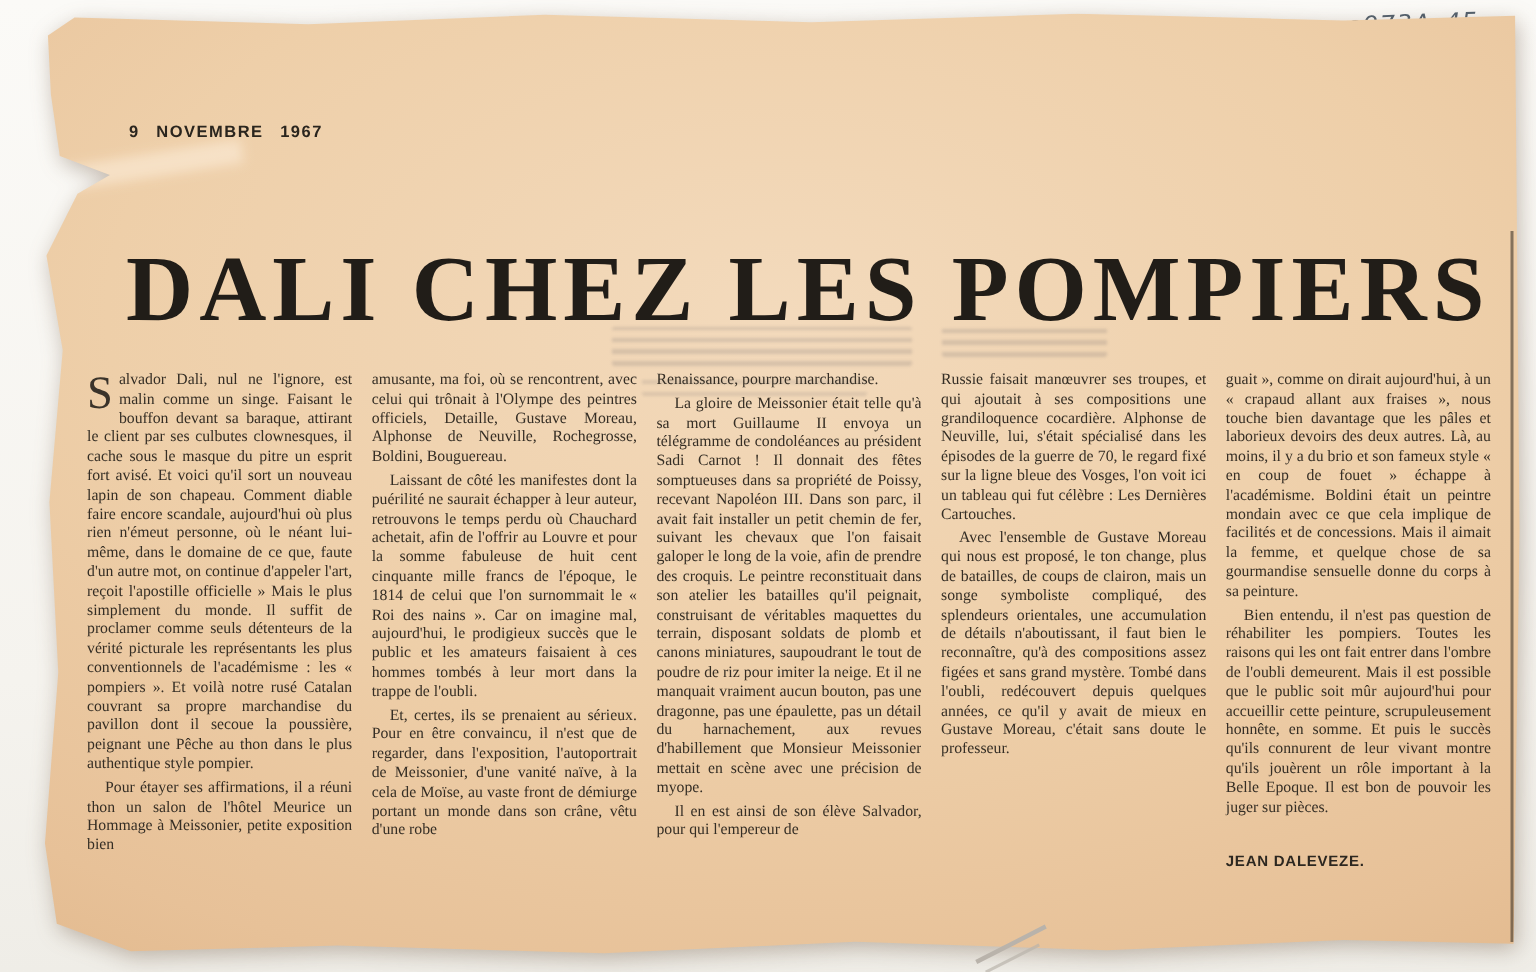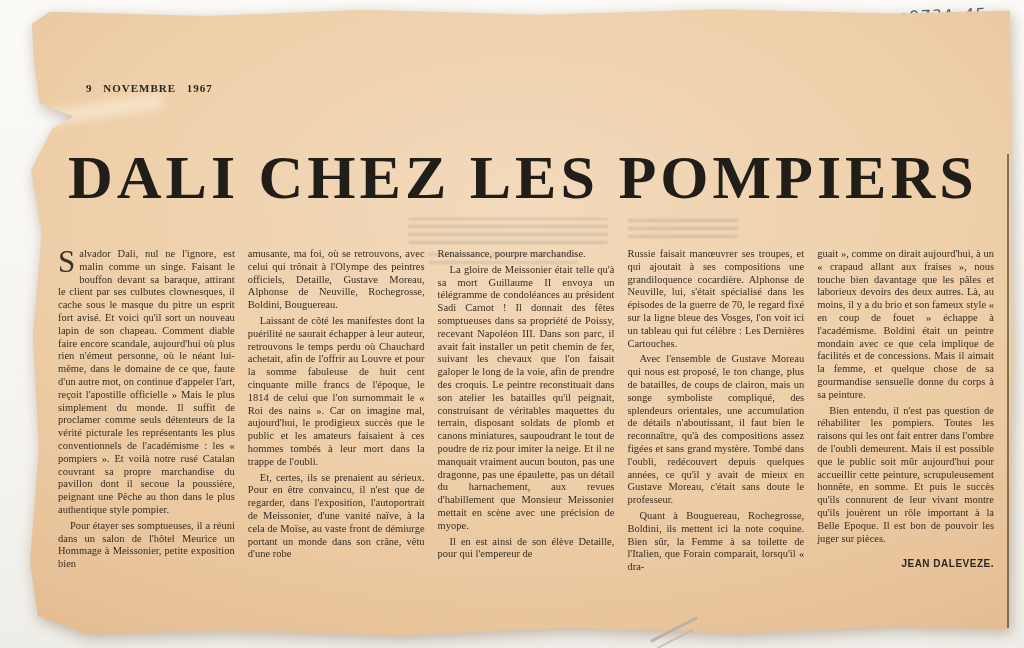--- a/index.html
+++ b/index.html
@@ -41,27 +41,27 @@
     background:rgba(255,244,228,0.5);filter:blur(4px);
     transform:rotate(-9deg);
   }
   .page-rule{
     position:absolute;right:5px;top:148px;bottom:10px;width:2px;
     background:rgba(45,38,30,0.55);
   }
 
   .date{
     position:absolute;left:58px;top:76px;
-    font-family:Liberation Serif, serif;
+    font-family:Liberation Sans, sans-serif;
     font-weight:bold;font-size:11px;letter-spacing:1px;word-spacing:7px;
     color:#2a251e;
   }
 
   .headline{
-    position:absolute;left:40px;right:10px;top:136px;margin:0;
+    position:absolute;left:40px;right:10px;top:136px;margin:16px;
     text-align:left;
     font-family:"Liberation Serif", serif;
     font-weight:bold;font-size:62px;letter-spacing:4px;
     color:#211d18;white-space:nowrap;
   }
 
   
   .ghost{
     position:absolute;border-radius:2px;
     background:repeating-linear-gradient(0deg,
@@ -81,21 +81,21 @@
     font-size:10.5px;line-height:12.8px;text-align:justify;
     color:#352e25;
   }
   .col p{margin:0 0 3px 0;}
   .col p.indent{text-indent:12px;}
   .lead::first-letter{
     float:left;font-size:31px;line-height:25px;
     padding:1px 4px 0 0;color:#3a332a;
   }
   .byline{
-    margin-top:13px;text-align:right;
+    margin-top:24px;
     font-family:"Liberation Sans", sans-serif;
     font-weight:bold;font-size:10px;letter-spacing:0.5px;color:#2c2720;
   }
 
   
   .pencil{position:absolute;background:#b9b3ab;}
   .pencil.p1{left:648px;top:628px;width:52px;height:3px;transform:rotate(-27deg);}
   .pencil.p2{left:655px;top:638px;width:40px;height:2px;transform:rotate(-27deg);opacity:.7;}
 </style>
 </head>
@@ -115,39 +115,38 @@
       <div class="page-rule"></div>
 
       <div class="date">9 NOVEMBRE 1967</div>
 
       <h1 class="headline">DALI CHEZ LES POMPIERS</h1>
 
       <div class="columns">
 
         <div class="col">
           <p class="lead">Salvador Dali, nul ne l'ignore, est malin comme un singe. Faisant le bouffon devant sa baraque, attirant le client par ses culbutes clownesques, il cache sous le masque du pitre un esprit fort avisé. Et voici qu'il sort un nouveau lapin de son chapeau. Comment diable faire encore scandale, aujourd'hui où plus rien n'émeut personne, où le néant lui-même, dans le domaine de ce que, faute d'un autre mot, on continue d'appeler l'art, reçoit l'apostille officielle » Mais le plus simplement du monde. Il suffit de proclamer comme seuls détenteurs de la vérité picturale les représentants les plus conventionnels de l'académisme : les « pompiers ». Et voilà notre rusé Catalan couvrant sa propre marchandise du pavillon dont il secoue la poussière, peignant une Pêche au thon dans le plus authentique style pompier.</p>
-          <p class="indent">Pour étayer ses somptueuses, il a réuni dans un salon de l'hôtel Meurice un Hommage à Meissonier, petite exposition bien</p>
+          <p class="indent">Pour étayer ses affirmations, il a réuni thon un salon de l'hôtel Meurice un Hommage à Meissonier, petite exposition bien</p>
         </div>
 
         <div class="col">
-          <p>amusante, ma foi, où se retrouvons, avec celui qui trônait à l'Olympe des peintres officiels, Detaille, Gustave Moreau, Alphonse de Neuville, Rochegrosse, Boldini, Bouguereau.</p>
+          <p>amusante, ma foi, où se rencontrent, avec celui qui trônait à l'Olympe des peintres officiels, Detaille, Gustave Moreau, Alphonse de Neuville, Rochegrosse, Boldini, Bouguereau.</p>
           <p class="indent">Laissant de côté les manifestes dont la puérilité ne saurait échapper à leur auteur, retrouvons le temps perdu où Chauchard achetait, afin de l'offrir au Louvre et pour la somme fabuleuse de huit cent cinquante mille francs de l'époque, le 1814 de celui que l'on surnommait le « Roi des nains ». Car on imagine mal, aujourd'hui, le prodigieux succès que le public et les amateurs faisaient à ces hommes tombés à leur mort dans la trappe de l'oubli.</p>
           <p class="indent">Et, certes, ils se prenaient au sérieux. Pour en être convaincu, il n'est que de regarder, dans l'exposition, l'autoportrait de Meissonier, d'une vanité naïve, à la cela de Moïse, au vaste front de démiurge portant un monde dans son crâne, vêtu d'une robe</p>
         </div>
 
         <div class="col">
           <p>Renaissance, pourpre marchandise.</p>
           <p class="indent">La gloire de Meissonier était telle qu'à sa mort Guillaume II envoya un télégramme de condoléances au président Sadi Carnot ! Il donnait des fêtes somptueuses dans sa propriété de Poissy, recevant Napoléon III. Dans son parc, il avait fait installer un petit chemin de fer, suivant les chevaux que l'on faisait galoper le long de la voie, afin de prendre des croquis. Le peintre reconstituait dans son atelier les batailles qu'il peignait, construisant de véritables maquettes du terrain, disposant soldats de plomb et canons miniatures, saupoudrant le tout de poudre de riz pour imiter la neige. Et il ne manquait vraiment aucun bouton, pas une dragonne, pas une épaulette, pas un détail du harnachement, aux revues d'habillement que Monsieur Meissonier mettait en scène avec une précision de myope.</p>
-          <p class="indent">Il en est ainsi de son élève Detaille, pour qui l'empereur de</p>
+          <p class="indent">Il en est ainsi de son élève Salvador, pour qui l'empereur de</p>
         </div>
 
         <div class="col">
           <p>Russie faisait manœuvrer ses troupes, et qui ajoutait à ses compositions une grandiloquence cocardière. Alphonse de Neuville, lui, s'était spécialisé dans les épisodes de la guerre de 70, le regard fixé sur la ligne bleue des Vosges, l'on voit ici un tableau qui fut célèbre : Les Dernières Cartouches.</p>
           <p class="indent">Avec l'ensemble de Gustave Moreau qui nous est proposé, le ton change, plus de batailles, de coups de clairon, mais un songe symboliste compliqué, des splendeurs orientales, une accumulation de détails n'aboutissant, il faut bien le reconnaître, qu'à des compositions assez figées et sans grand mystère. Tombé dans l'oubli, redécouvert depuis quelques années, ce qu'il y avait de mieux en Gustave Moreau, c'était sans doute le professeur.</p>
-          <p class="indent">Quant à Bouguereau, Rochegrosse, Boldini, ils mettent ici la note coquine. Bien sûr, la Femme à sa toilette de l'Italien, que Forain comparait, lorsqu'il « dra-</p>
         </div>
 
         <div class="col">
           <p>guait », comme on dirait aujourd'hui, à un « crapaud allant aux fraises », nous touche bien davantage que les pâles et laborieux devoirs des deux autres. Là, au moins, il y a du brio et son fameux style « en coup de fouet » échappe à l'académisme. Boldini était un peintre mondain avec ce que cela implique de facilités et de concessions. Mais il aimait la femme, et quelque chose de sa gourmandise sensuelle donne du corps à sa peinture.</p>
           <p class="indent">Bien entendu, il n'est pas question de réhabiliter les pompiers. Toutes les raisons qui les ont fait entrer dans l'ombre de l'oubli demeurent. Mais il est possible que le public soit mûr aujourd'hui pour accueillir cette peinture, scrupuleusement honnête, en somme. Et puis le succès qu'ils connurent de leur vivant montre qu'ils jouèrent un rôle important à la Belle Epoque. Il est bon de pouvoir les juger sur pièces.</p>
           <div class="byline">JEAN DALEVEZE.</div>
         </div>
 
       </div>
     </div>

